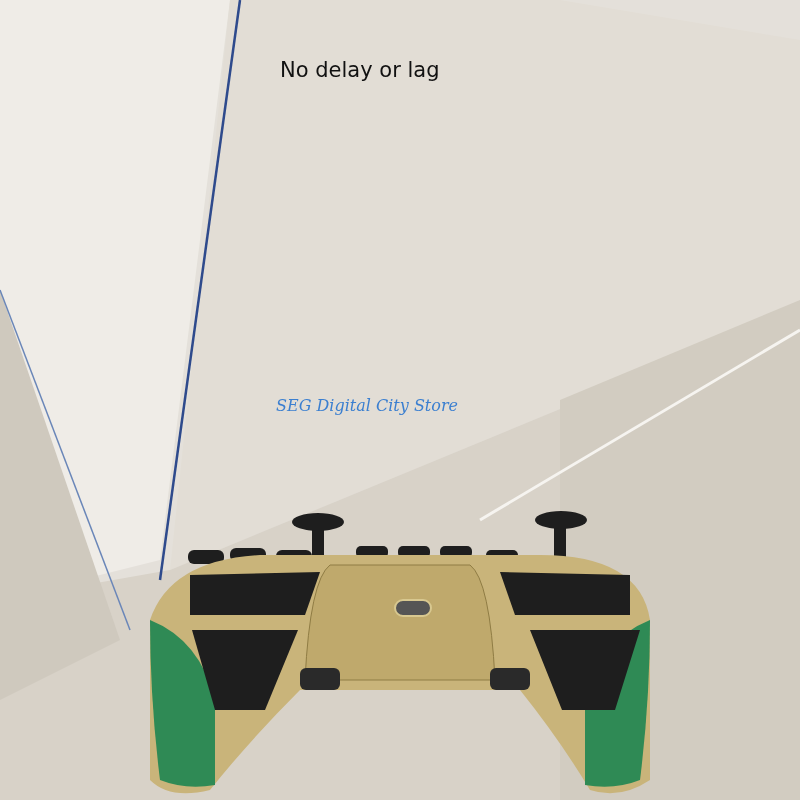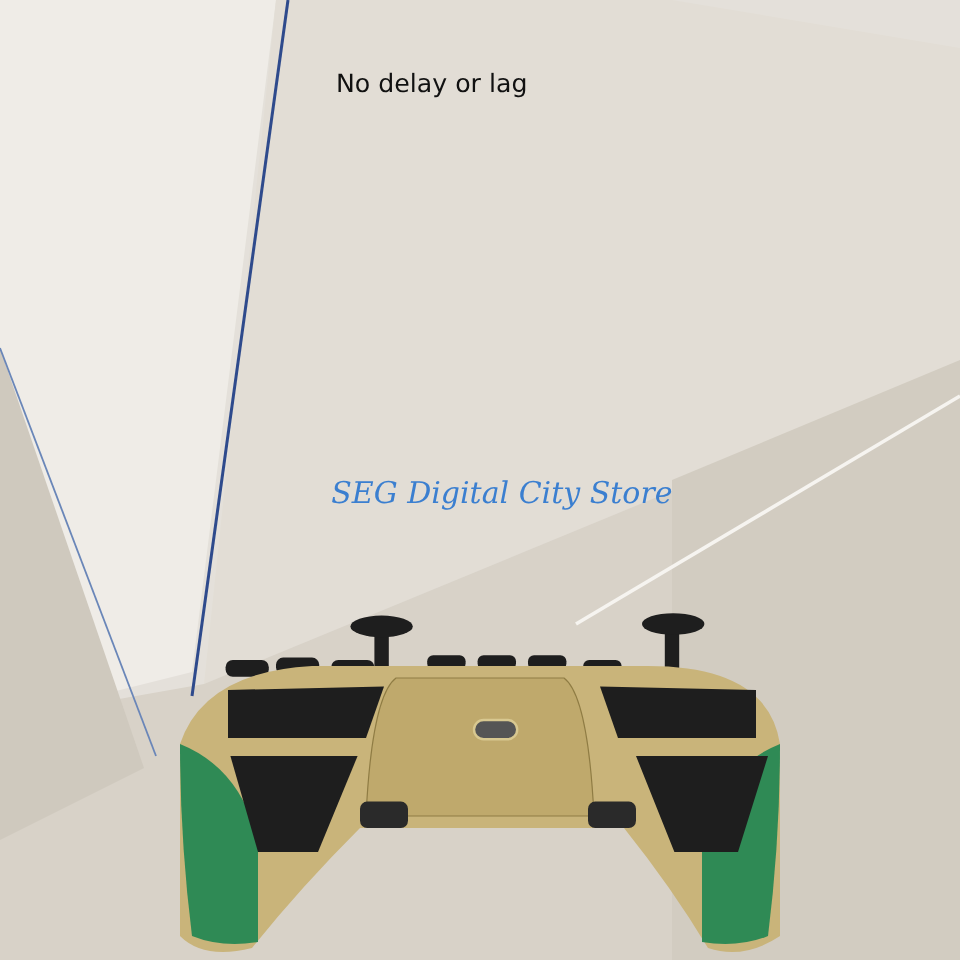--- a/index.html
+++ b/index.html
@@ -1,19 +1,19 @@
 <!DOCTYPE html>
 <html><head>
 <meta charset="utf-8">
 <style>
   html, body { margin: 0; padding: 0; }
   body { width: 800px; height: 800px; overflow: hidden; position: relative; background: #e4e0da; font-family: "DejaVu Sans", sans-serif; }
   .scene { position: absolute; inset: 0; }
   .caption { position: absolute; color: #111; font-size: 21px; white-space: nowrap; font-family: "DejaVu Sans", sans-serif; }
-  .watermark { position: absolute; font-family: "DejaVu Serif", serif; font-style: italic; font-size: 25px; color: #3b7fd0; white-space: nowrap; }
+  .watermark { position: absolute; font-family: "DejaVu Serif", serif; font-style: italic; font-size: 16px; color: #3b7fd0; white-space: nowrap; }
 </style>
 </head>
 <body>
 
 <div class="scene">
   <svg width="800" height="800" viewBox="0 0 800 800">
 
     <polygon points="0,0 230,0 160,560 0,600" fill="#efece7"></polygon>
     <polygon points="230,0 560,0 800,40 800,310 170,570" fill="#e2ddd5"></polygon>
     <polygon points="0,600 170,570 800,310 800,800 0,800" fill="#d8d2c8"></polygon>

